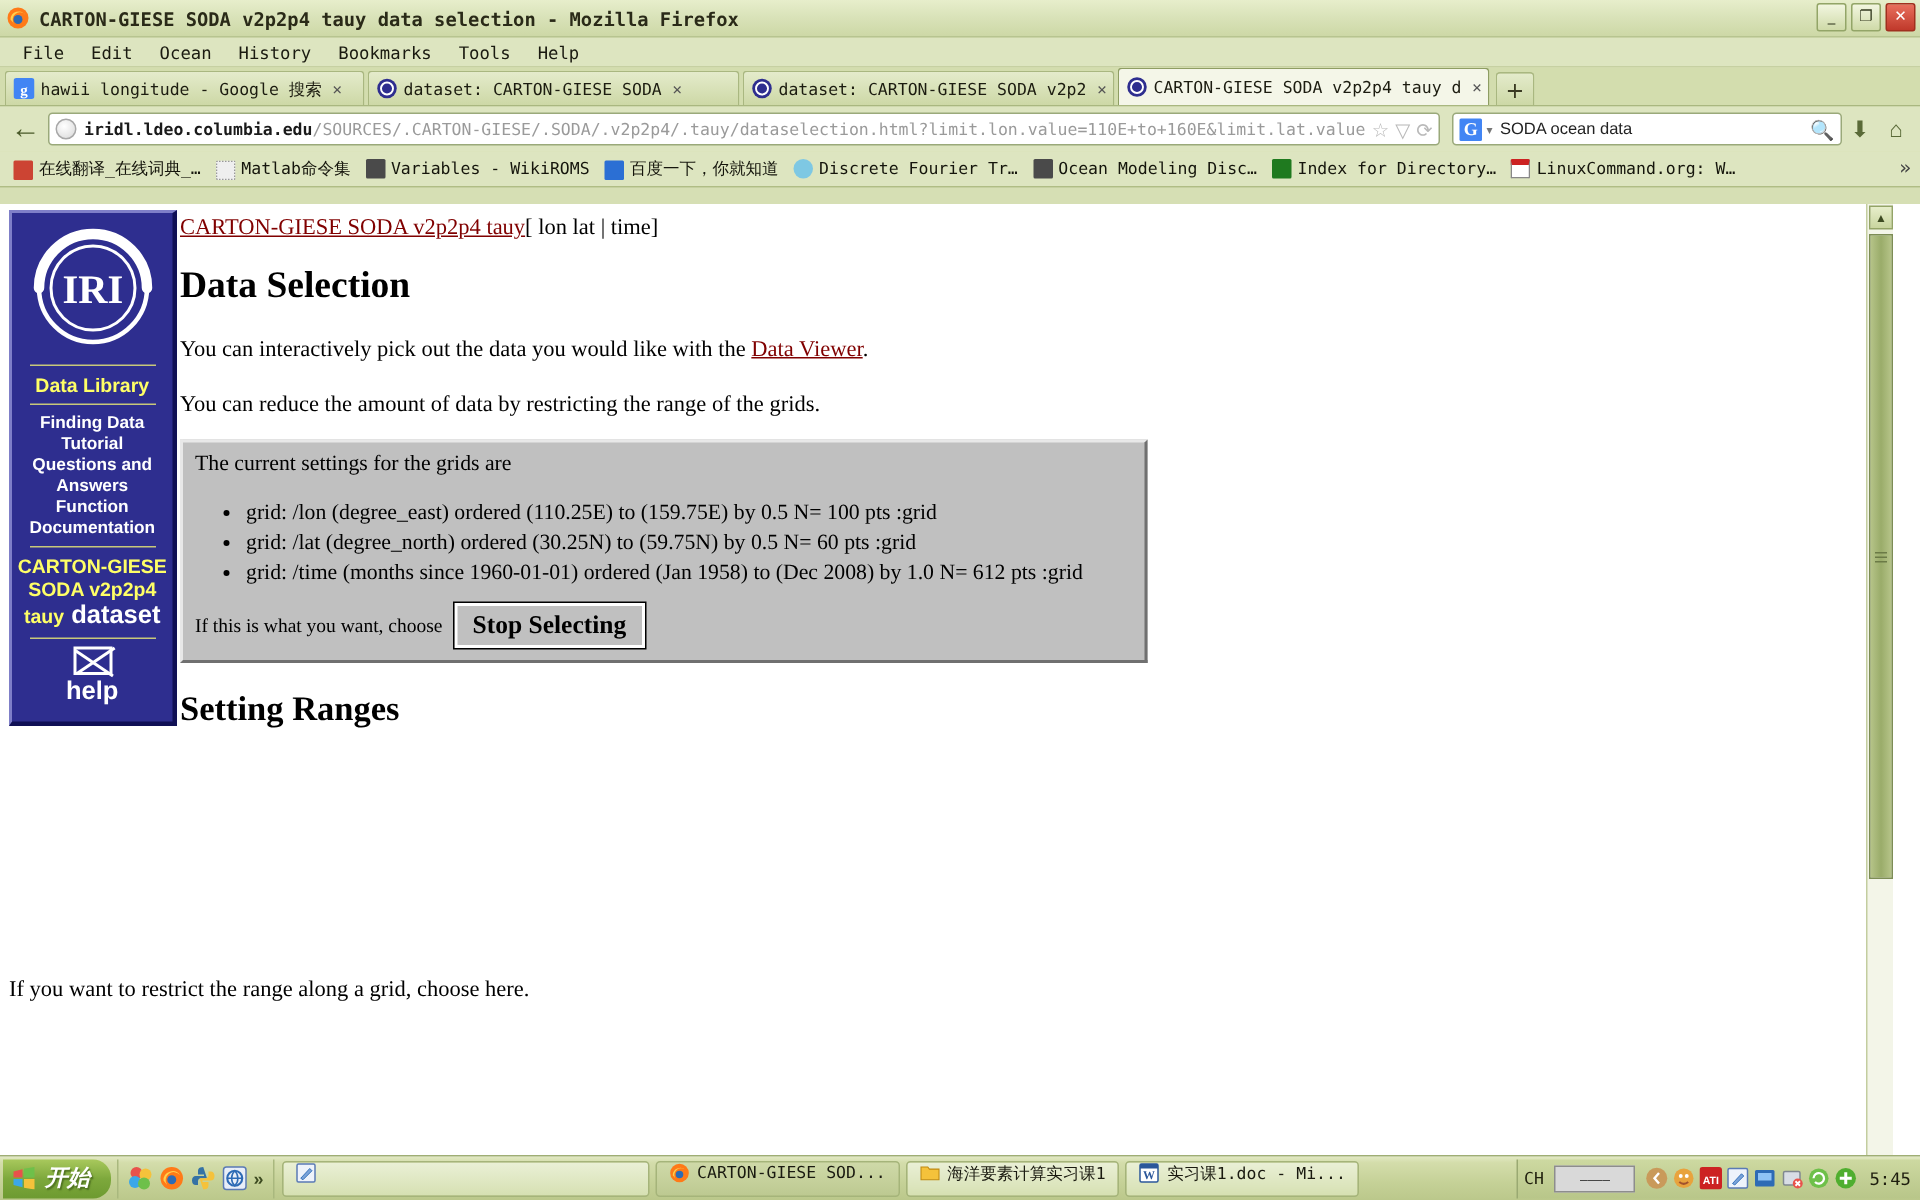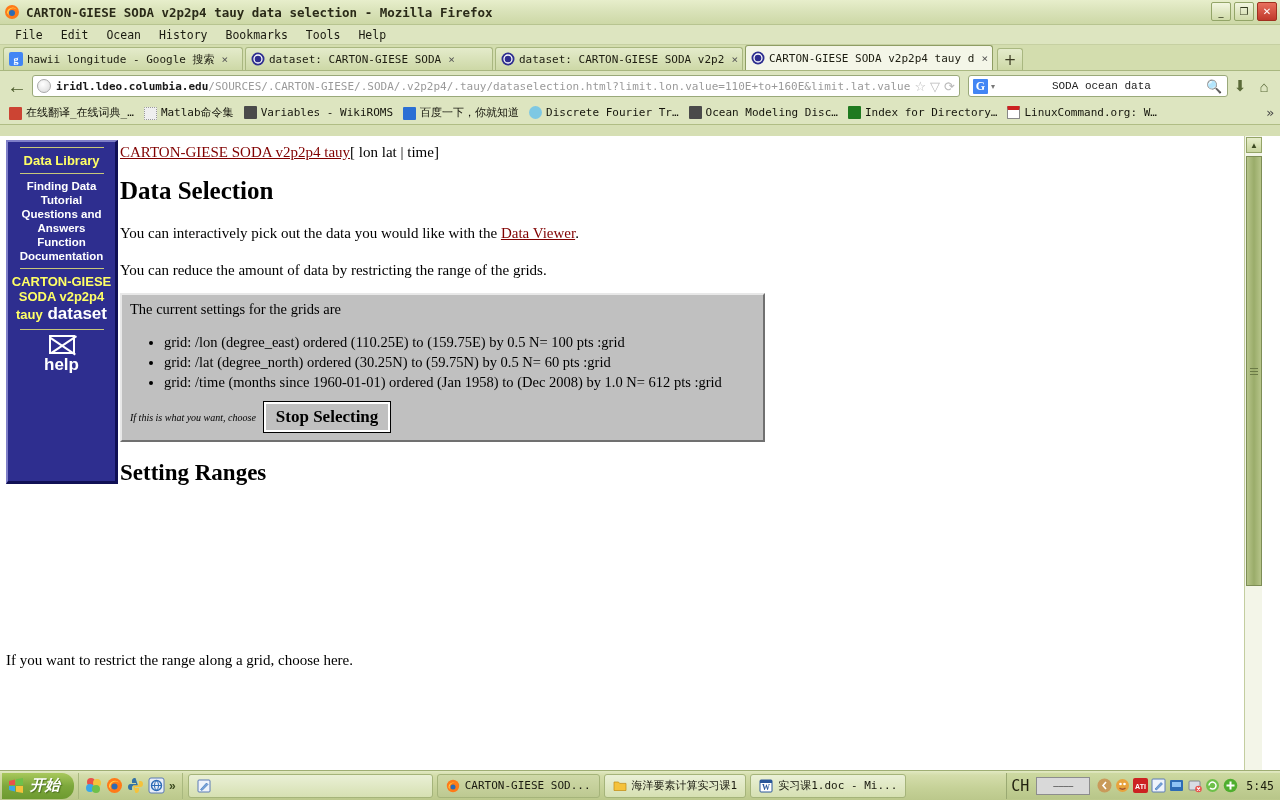--- a/index.html
+++ b/index.html
@@ -124,22 +124,22 @@
     display: flex; align-items: center; padding: 0 4px;
   }
   #searchbar .gicon {
     width: 15px; height: 15px; background: #4285f4; color: #fff;
     font-family: "Liberation Serif", serif; font-size: 12px; font-weight: bold;
     display: flex; align-items: center; justify-content: center; flex: none;
     border-radius: 1px;
   }
   #searchbar .caret { font-size: 8px; color: #777; margin: 0 5px 0 3px; }
   #searchtext {
-    flex: 1; font-family: Liberation Mono, monospace;
-    font-size: 11px; color: #222; text-align: center;
+    flex: 1; font-family: Liberation Sans, sans-serif;
+    font-size: 11px; color: #222;
   }
   .navbtn { width: 24px; text-align: center; color: #5a6a38; font-size: 15px; flex: none; }
 
   
   #bookmarks {
     height: 24px; display: flex; align-items: center;
     background: #dde5c0; padding-left: 4px;
     border-bottom: 1px solid #b0bd85;
     font-family: "DejaVu Sans Mono", monospace;
     font-size: 11px; color: #15150c;
@@ -216,21 +216,21 @@
     background: #c0c0c0;
     border-top: 2px solid #e8e8e8; border-left: 2px solid #e8e8e8;
     border-right: 2px solid #707070; border-bottom: 2px solid #707070;
     padding: 6px 8px 8px 8px;
     position: relative;
   }
   #gridbox .gb-title { font-size: 14.5px; }
   #gridbox ul { margin: 14px 0 10px 0; padding-left: 34px; }
   #gridbox li { font-size: 14.5px; line-height: 20px; }
   #stoprow { display: flex; align-items: center; margin-top: 6px; }
-  #stoprow .lead { font-size: 10px; font-style: italic; }
+  #stoprow .lead { font-size: 13px; }
   #stopbtn {
     margin-left: 8px; padding: 3px 10px;
     background: #c0c0c0;
     border: 2px solid #ffffff; outline: 1px solid #000;
     font-family: "Liberation Serif", serif;
     font-size: 17px; font-weight: bold; color: #000;
   }
 
   
   h2.page-h2 {
@@ -311,38 +311,38 @@
   }
   #startbtn .flag { width: 16px; height: 15px; margin-right: 6px; flex: none; }
   #quicklaunch {
     height: 26px; display: flex; align-items: center; gap: 4px;
     padding: 0 6px; border-left: 1px solid #a9b87e; border-right: 1px solid #a9b87e;
   }
   .qlico { width: 17px; height: 17px; flex: none; }
   #ql-more { color: #3c4a20; font-size: 12px; font-weight: bold; }
   #tasks { display: flex; align-items: center; gap: 4px; padding-left: 5px; flex: 1; }
   .taskbtn {
-    height: 24px; display: flex; align-items: center; padding: 0 8px;
+    height: 24px; display: flex; align-items: flex-start; padding: 0 8px;
     background: linear-gradient(to bottom,#eaf0d6,#d6e0b2);
     border: 1px solid #a5b47a; border-radius: 3px;
     font-family: "DejaVu Sans Mono", monospace; font-size: 11px; color: #1a1a10;
     white-space: nowrap;
   }
   .taskbtn.first { width: 245px; }
   .taskbtn.active { background: linear-gradient(to bottom,#cfd9a8,#bdc991); }
   .taskbtn .tico { width: 14px; height: 14px; margin-right: 5px; flex: none; }
   #tray {
     display: flex; align-items: center; gap: 3px; height: 26px;
     padding: 0 6px 0 4px;
     background: linear-gradient(to bottom,#cdd9a1,#b8c689);
     border-left: 1px solid #9aa972;
     margin-left: auto;
   }
   #ime {
-    font-family: "DejaVu Sans Mono", monospace; font-size: 15px;
+    font-family: "DejaVu Sans Mono", monospace; font-size: 11px;
     color: #22220f; margin-right: 4px;
   }
   #ime-bar {
     width: 54px; height: 18px; background: #d9d9d9; border: 1px solid #8d8d8d;
     display: flex; align-items: center; justify-content: center;
     font-size: 9px; color: #333; margin-right: 4px;
   }
   .trayico { width: 15px; height: 15px; flex: none; }
   #clock {
     font-family: "DejaVu Sans Mono", monospace; font-size: 11.5px;
@@ -478,20 +478,28 @@
       <span class="bmico" style="background:#fff;border-top:4px solid #cc2222;border-left:1px solid #888;border-bottom:1px solid #888;border-right:1px solid #888"></span>
       <span>LinuxCommand.org: W…</span>
     </div>
     <div id="bm-overflow">»</div>
   </div>
 
   <div id="viewport">
     <div id="pagecontent">
 
       <div id="iri-sidebar">
+        <div id="iri-logo">
+          <svg width="92" height="88" viewBox="0 0 92 88">
+            <circle cx="46" cy="42" r="36" fill="none" stroke="#ffffff" stroke-width="3"></circle>
+            <circle cx="46" cy="42" r="28" fill="none" stroke="#ffffff" stroke-width="2"></circle>
+            <path d="M10 42 a36 36 0 0 1 72 0" fill="none" stroke="#ffffff" stroke-width="7" stroke-linecap="round"></path>
+            <text x="46" y="52" font-family="Liberation Serif, serif" font-size="27" font-weight="bold" fill="#ffffff" text-anchor="middle">IRI</text>
+          </svg>
+        </div>
         <div class="sb-divider"></div>
         <div class="sb-yellow">Data Library</div>
         <div class="sb-divider"></div>
         <div class="sb-white">Finding Data</div>
         <div class="sb-white">Tutorial</div>
         <div class="sb-white">Questions and Answers</div>
         <div class="sb-white">Function Documentation</div>
         <div class="sb-divider"></div>
         <div class="sb-yellow">CARTON-GIESE</div>
         <div class="sb-yellow">SODA v2p2p4</div>

